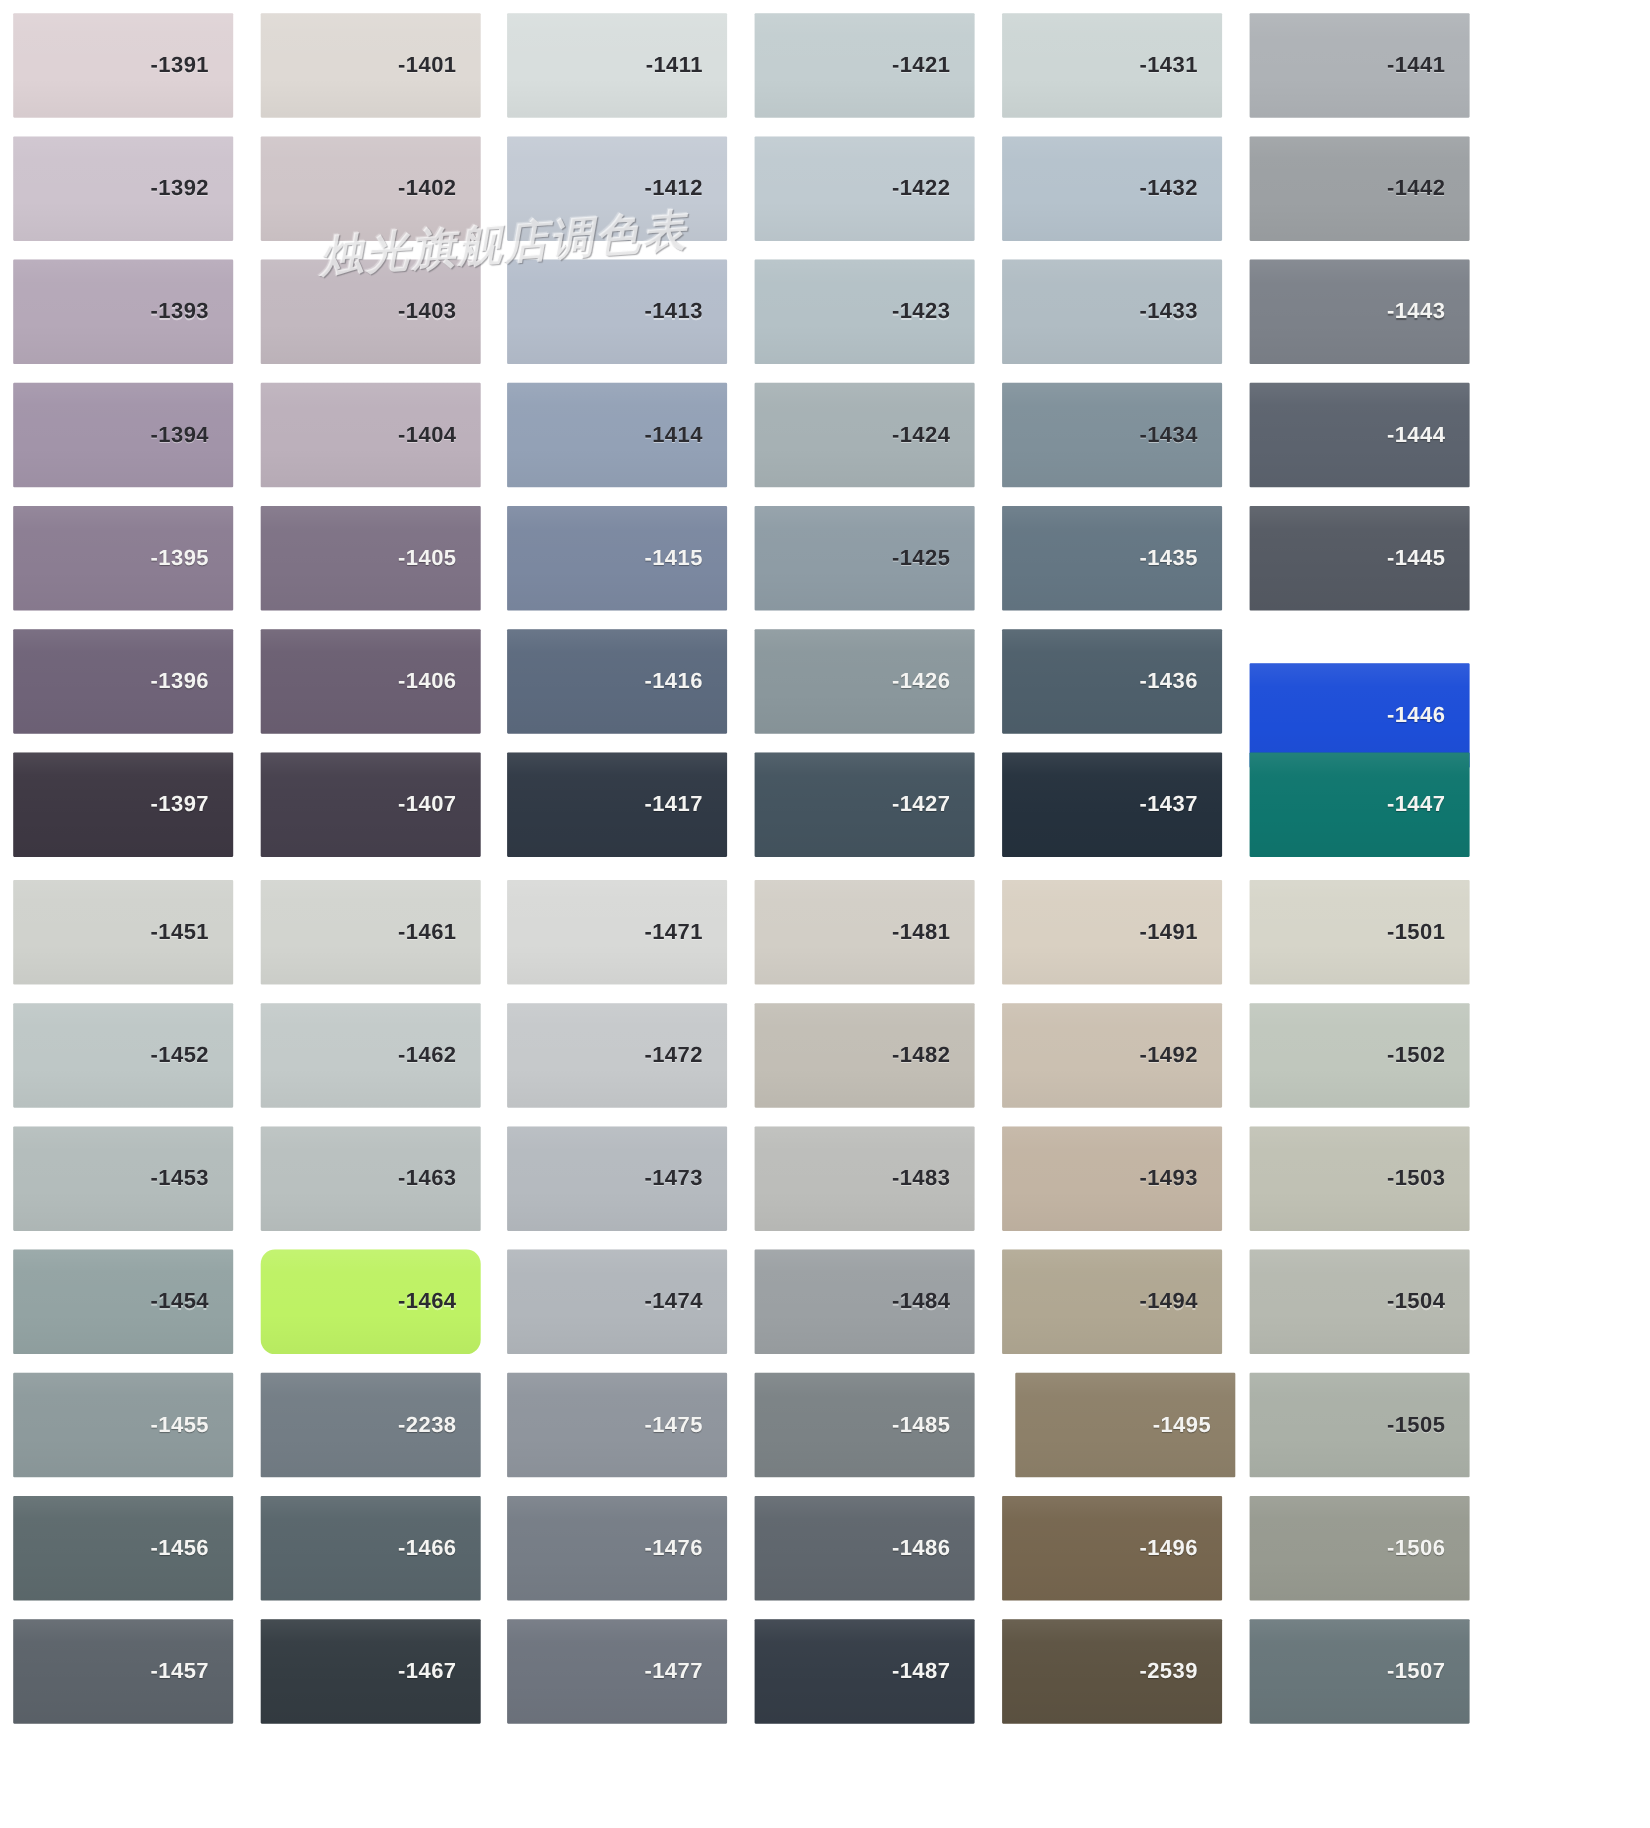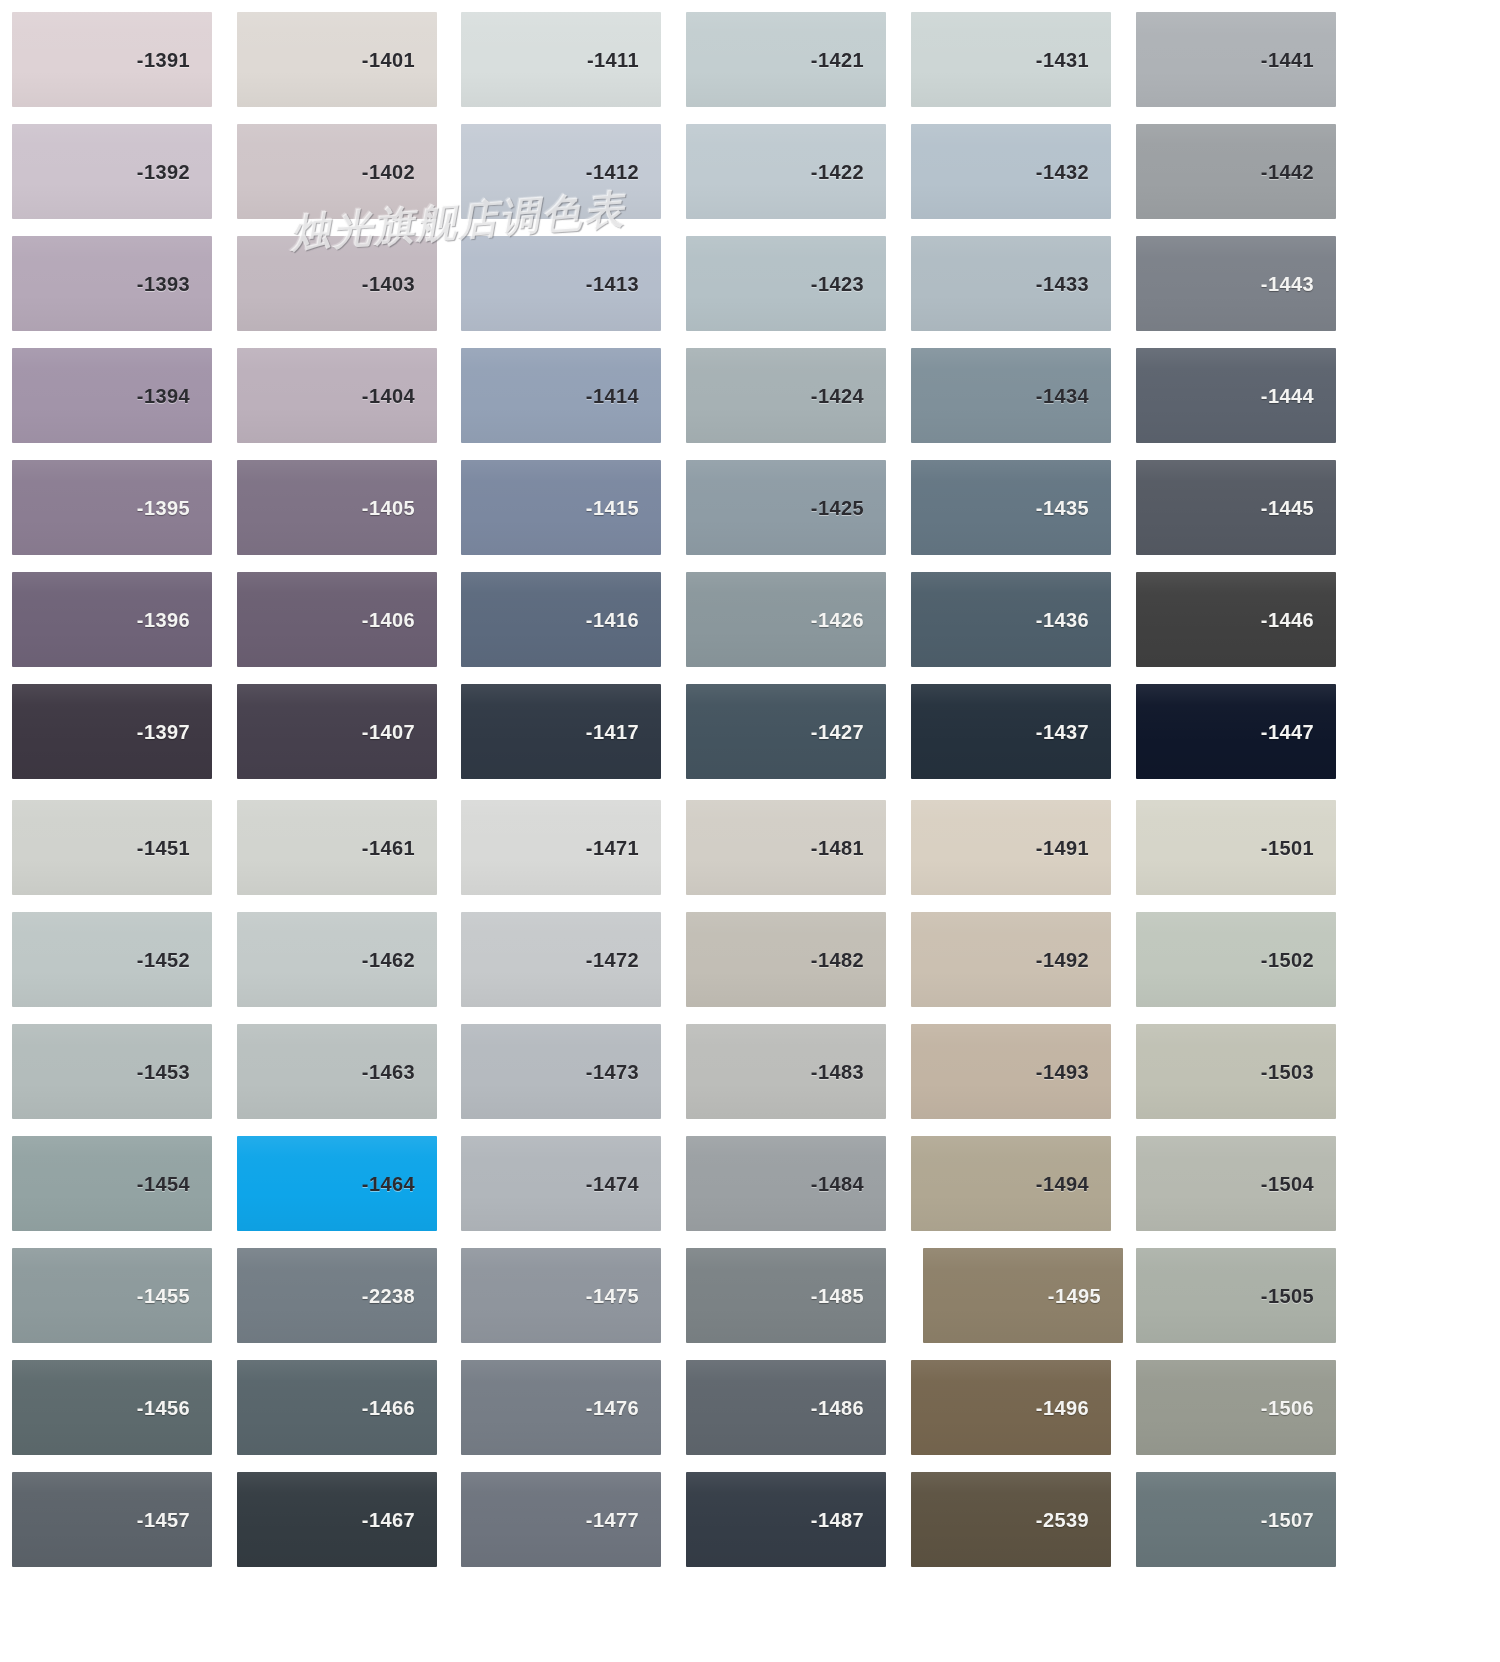--- a/index.html
+++ b/index.html
@@ -218,41 +218,41 @@
         </div>
         <div class="swatch col-2" style="background: rgb(92, 106, 126);">
           <span class="swatch-label label-light">-1416</span>
         </div>
         <div class="swatch col-3" style="background: rgb(138, 151, 156);">
           <span class="swatch-label label-light">-1426</span>
         </div>
         <div class="swatch col-4" style="background: rgb(78, 95, 107);">
           <span class="swatch-label label-light">-1436</span>
         </div>
-        <div class="swatch col-5" style="background: #404040;">
+        <div class="swatch col-5" style="background: #1d4ed8; margin-top: 31px;">
           <span class="swatch-label label-light">-1446</span>
         </div>
       </div>
       <div class="swatch-row">
         <div class="swatch col-0" style="background: rgb(62, 56, 67);">
           <span class="swatch-label label-light">-1397</span>
         </div>
         <div class="swatch col-1" style="background: rgb(70, 64, 77);">
           <span class="swatch-label label-light">-1407</span>
         </div>
         <div class="swatch col-2" style="background: rgb(48, 57, 69);">
           <span class="swatch-label label-light">-1417</span>
         </div>
         <div class="swatch col-3" style="background: rgb(68, 84, 95);">
           <span class="swatch-label label-light">-1427</span>
         </div>
         <div class="swatch col-4" style="background: rgb(37, 49, 61);">
           <span class="swatch-label label-light">-1437</span>
         </div>
-        <div class="swatch col-5" style="background: #0f172a;">
+        <div class="swatch col-5" style="background: #0f766e;">
           <span class="swatch-label label-light">-1447</span>
         </div>
       </div>
     </div>
 
   <div class="section" id="section-lower">
       <div class="swatch-row">
         <div class="swatch col-0" style="background: rgb(208, 210, 205);">
           <span class="swatch-label label-dark">-1451</span>
         </div>
@@ -309,21 +309,21 @@
           <span class="swatch-label label-dark">-1493</span>
         </div>
         <div class="swatch col-5" style="background: rgb(192, 193, 180);">
           <span class="swatch-label label-dark">-1503</span>
         </div>
       </div>
       <div class="swatch-row">
         <div class="swatch col-0" style="background: rgb(147, 163, 163);">
           <span class="swatch-label label-dark">-1454</span>
         </div>
-        <div class="swatch col-1" style="background: #0ea5e9;">
+        <div class="swatch col-1" style="background: #bef264; border-radius: 13px;">
           <span class="swatch-label label-dark">-1464</span>
         </div>
         <div class="swatch col-2" style="background: rgb(177, 182, 187);">
           <span class="swatch-label label-dark">-1474</span>
         </div>
         <div class="swatch col-3" style="background: rgb(155, 160, 163);">
           <span class="swatch-label label-dark">-1484</span>
         </div>
         <div class="swatch col-4" style="background: rgb(176, 167, 146);">
           <span class="swatch-label label-dark">-1494</span>

